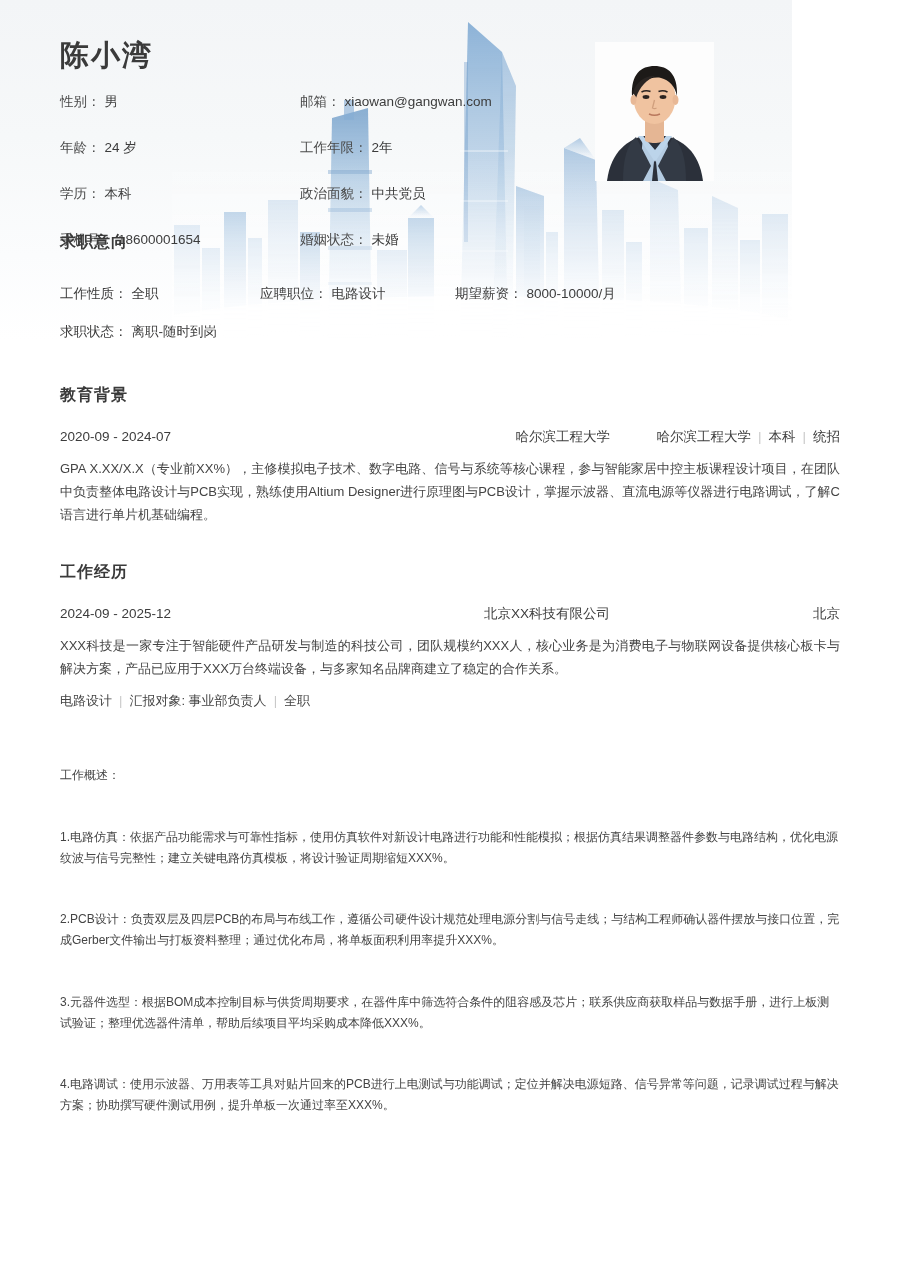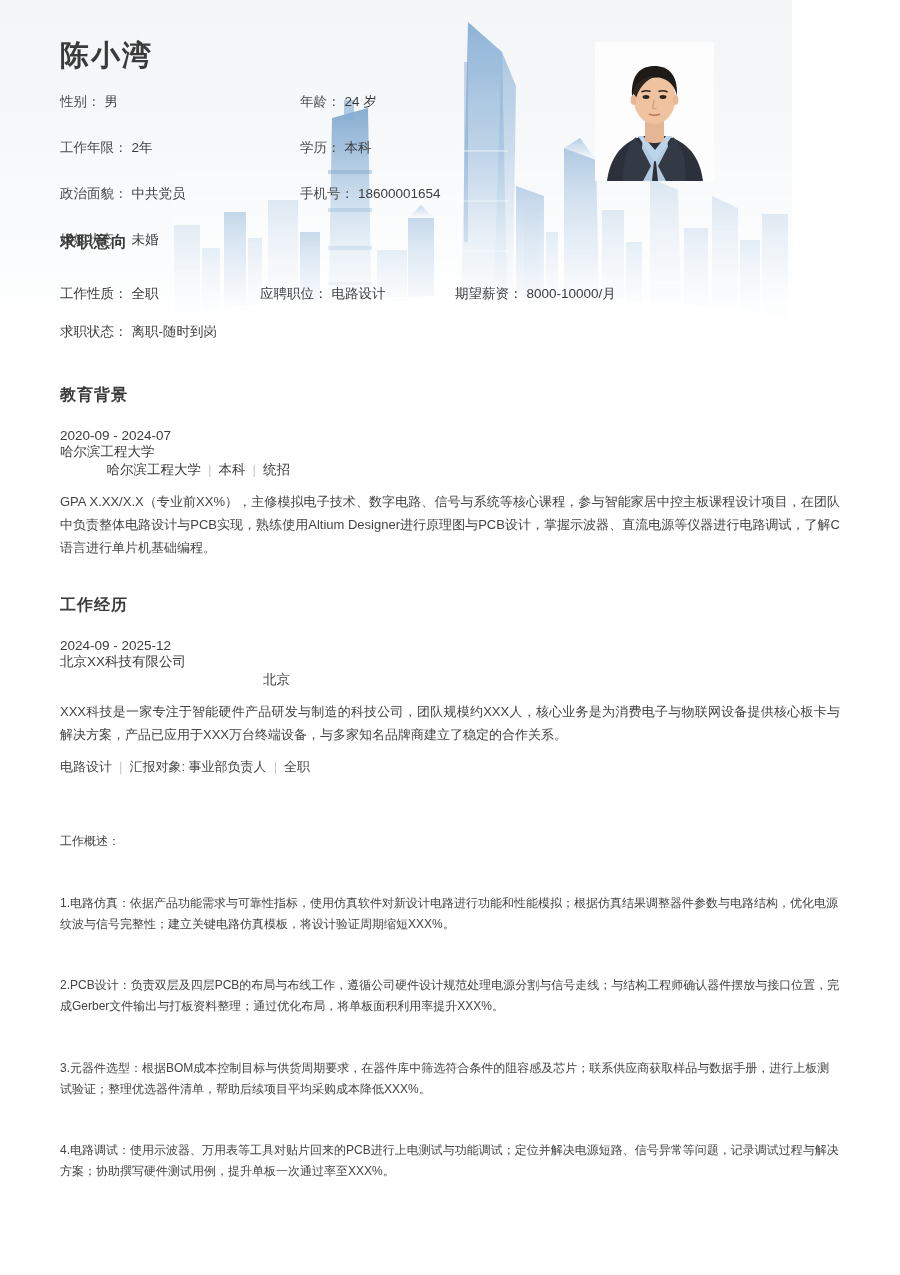--- a/index.html
+++ b/index.html
@@ -91,21 +91,20 @@
     color: #3a3a3a;
     letter-spacing: 1px;
     margin: 0 0 0 0;
   }
   .entry-head {
     display: flex;
     align-items: baseline;
     font-size: 13.5px;
     color: #3c3c3c;
     margin-top: 22px;
-    flex-direction: column;
   }
   .eh-left { width: 300px; }
   .eh-mid { flex: 1; text-align: right; }
   .eh-right { width: 230px; text-align: right; white-space: nowrap; }
   .tagsep {
     color: #c8c8c8;
     margin: 0 7px;
     font-weight: normal;
   }
   .para {
@@ -239,20 +238,23 @@
       </svg>
     </div>
 
     <div class="header-inner">
       <div class="name">陈小湾</div>
 
       <div class="info-grid">
         <div class="info-item">
           <span class="info-label">性别：</span><span class="info-val">男</span>
         </div>
+        <div class="info-item">
+          <span class="info-label">邮箱：</span><span class="info-val">xiaowan@gangwan.com</span>
+        </div>
 
         <div class="info-item">
           <span class="info-label">年龄：</span><span class="info-val">24 岁</span>
         </div>
         <div class="info-item">
           <span class="info-label">工作年限：</span><span class="info-val">2年</span>
         </div>
 
         <div class="info-item">
           <span class="info-label">学历：</span><span class="info-val">本科</span>

